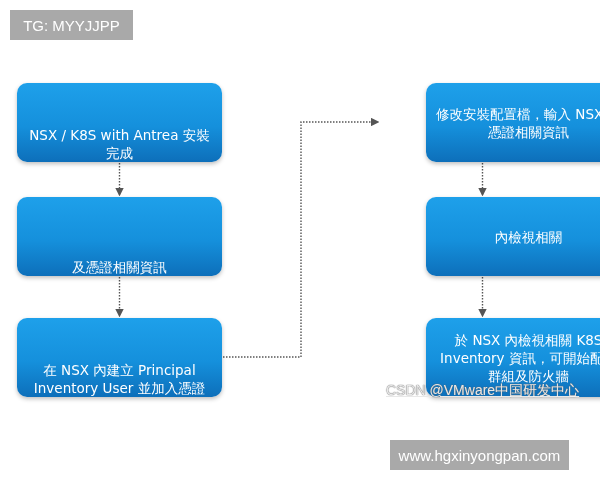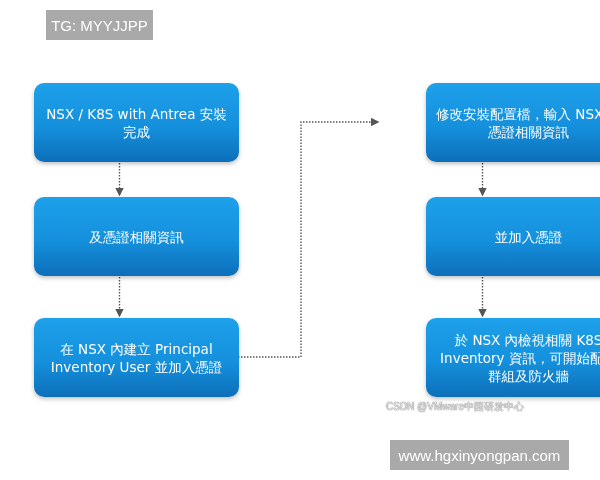--- a/index.html
+++ b/index.html
@@ -6,43 +6,44 @@
     body {
       width: 600px; height: 480px; position: relative; overflow: hidden;
       background: #ffffff;
       font-family: "DejaVu Sans", "Liberation Sans", sans-serif;
     }
     .tag {
       position: absolute; background: #a9a9a9; color: #ffffff;
       font-family: "Liberation Sans", sans-serif; font-size: 15px;
       display: flex; align-items: center; justify-content: center;
     }
-    .tag-top { left: 10px; top: 10px; width: 107px; height: 30px; margin-left: 36px; }
+    .tag-top { left: 10px; top: 10px; width: 123px; height: 30px; }
     .tag-bottom { left: 390px; top: 440px; width: 179px; height: 30px; }
     .box {
       position: absolute; width: 205px; height: 79px;
       border-radius: 10px;
       background: linear-gradient(to bottom, #1ea0ea 0%, #1590dc 55%, #0d6fba 100%);
       box-shadow: 0 2px 4px rgba(0,0,0,0.25);
       color: #ffffff; font-size: 13.5px; line-height: 18px;
       display: flex; align-items: center; justify-content: center;
       text-align: center; padding: 0 10px; box-sizing: border-box;
     }
-    .col-left { left: 34px; }
+    .col-left { left: 17px; align-items: flex-end; }
     .col-right { left: 380px; margin-left: 46px; }
     .row-1 { top: 83px; }
     .row-2 { top: 197px; }
     .row-3 { top: 318px; }
     svg.connectors { position: absolute; left: 0; top: 0; }
     .watermark {
-      position: absolute; left: 386px; top: 400px;
-      font-family: "Liberation Sans", sans-serif; font-size: 10px;
+      position: absolute; left: 386px; top: 382px;
+      font-family: "Liberation Sans", sans-serif; font-size: 14px;
       color: rgba(255,255,255,0.85);
       text-shadow: 0 0 1px #666, 0 0 1px #666;
       white-space: nowrap;
+      text-decoration: underline;
     }
   </style>
 </head>
 <body>
 
 <div class="tag tag-top">
   <span>TG: MYYJJPP</span>
 </div>
 
 <svg class="connectors" width="600" height="480">
@@ -67,21 +68,21 @@
   <span>及憑證相關資訊</span>
 </div>
 <div class="box col-left row-3">
   <span>在 NSX 內建立 Principal Inventory User 並加入憑證</span>
 </div>
 
 <div class="box col-right row-1">
   <span>修改安裝配置檔，輸入 NSX 及憑證相關資訊</span>
 </div>
 <div class="box col-right row-2">
-  <span>並加入憑證</span>
+  <span>內檢視相關</span>
 </div>
 <div class="box col-right row-3">
   <span>於 NSX 內檢視相關 K8S Inventory 資訊，可開始配置群組及防火牆</span>
 </div>
 
 <div class="watermark">CSDN @VMware中国研发中心</div>
 
 <div class="tag tag-bottom">
   <span>www.hgxinyongpan.com</span>
 </div>

